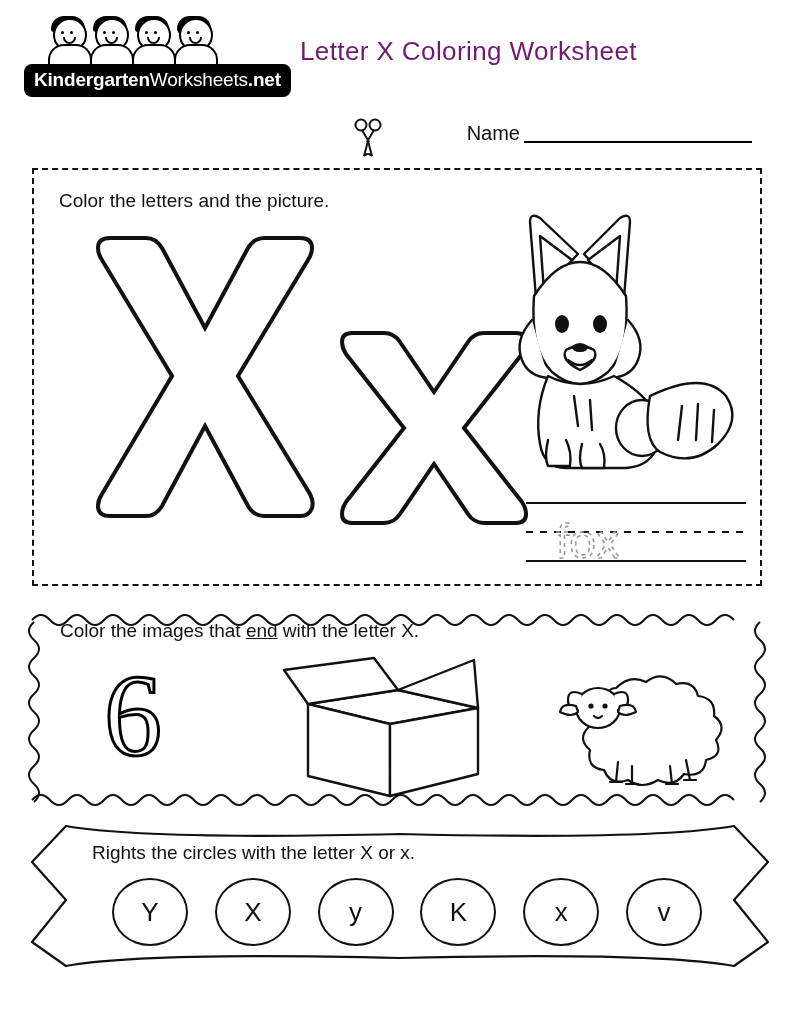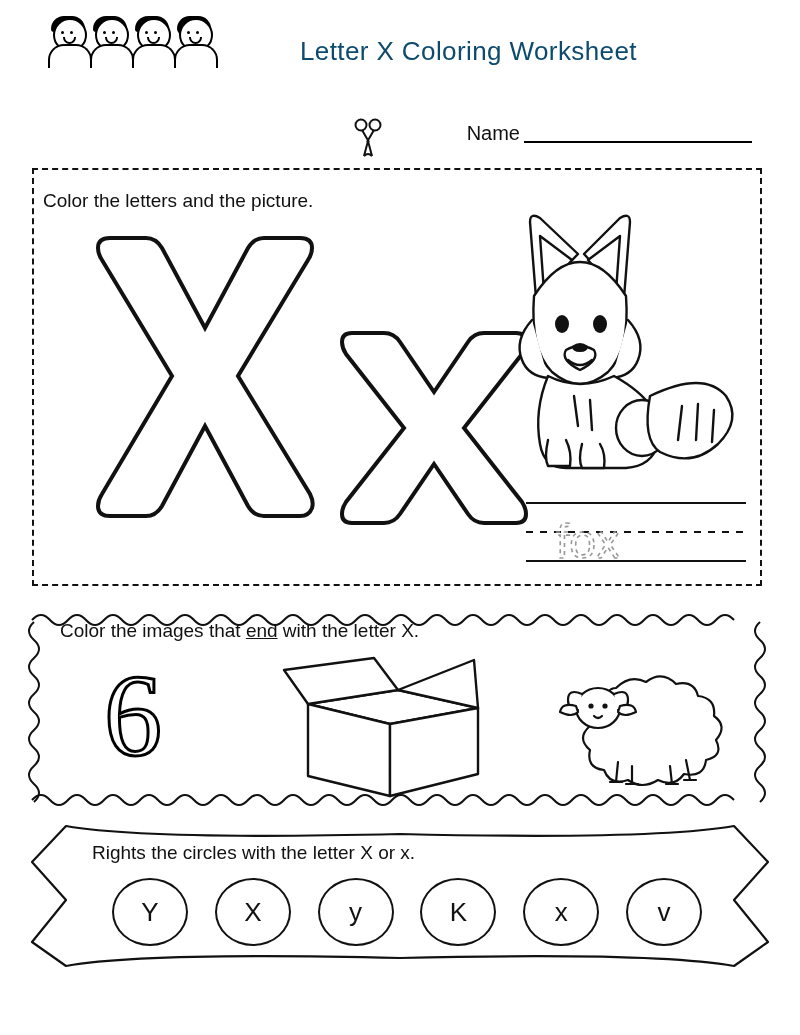--- a/index.html
+++ b/index.html
@@ -108,21 +108,21 @@
     color: #222;
     letter-spacing: 0.1px;
   }
 
   .title {
     position: absolute;
     left: 300px;
     top: 36px;
     font-size: 26px;
     letter-spacing: 0.4px;
-    color: #0c4a6e;
+    color: #701a75;
     white-space: nowrap;
   }
   .name-line {
     position: absolute;
     right: 48px;
     top: 122px;
     font-size: 20px;
     color: #111;
     white-space: nowrap;
   }
@@ -148,21 +148,21 @@
     left: 32px;
     top: 168px;
     width: 730px;
     height: 418px;
     border: 2px dashed #111;
     box-sizing: border-box;
   }
   .sec-label {
     font-size: 19px;
     color: #111;
-    margin: 20px 0 0 9px;
+    margin: 20px 0 0 25px;
   }
   .bigX {
     position: absolute;
     left: 56px;
     top: 62px;
   }
   .smallX {
     position: absolute;
     left: 300px;
     top: 158px;
@@ -296,20 +296,23 @@
       </div>
       <div class="kid k4">
         <div class="hair"></div>
           <div class="head"></div>
         <div class="eye l"></div>
           <div class="eye r"></div>
           <div class="mouth"></div>
         <div class="body"></div>
       </div>
     </div>
+    <div class="logo-bar">
+      <span>Kindergarten</span><span class="light">Worksheets</span><span>.net</span>
+    </div>
   </div>
 
   <div class="title">Letter X Coloring Worksheet</div>
 
   <div class="scissors">
     <svg width="36" height="40" viewBox="0 0 36 40">
       <circle cx="11" cy="7" r="5.5" fill="none" stroke="#111" stroke-width="2"></circle>
       <circle cx="25" cy="7" r="5.5" fill="none" stroke="#111" stroke-width="2"></circle>
       <path d="M12 12 L19 24 M24 12 L17 24" fill="none" stroke="#111" stroke-width="2"></path>
       <path d="M18 23 L14 38 M18 23 L22 38" fill="none" stroke="#111" stroke-width="2"></path>

